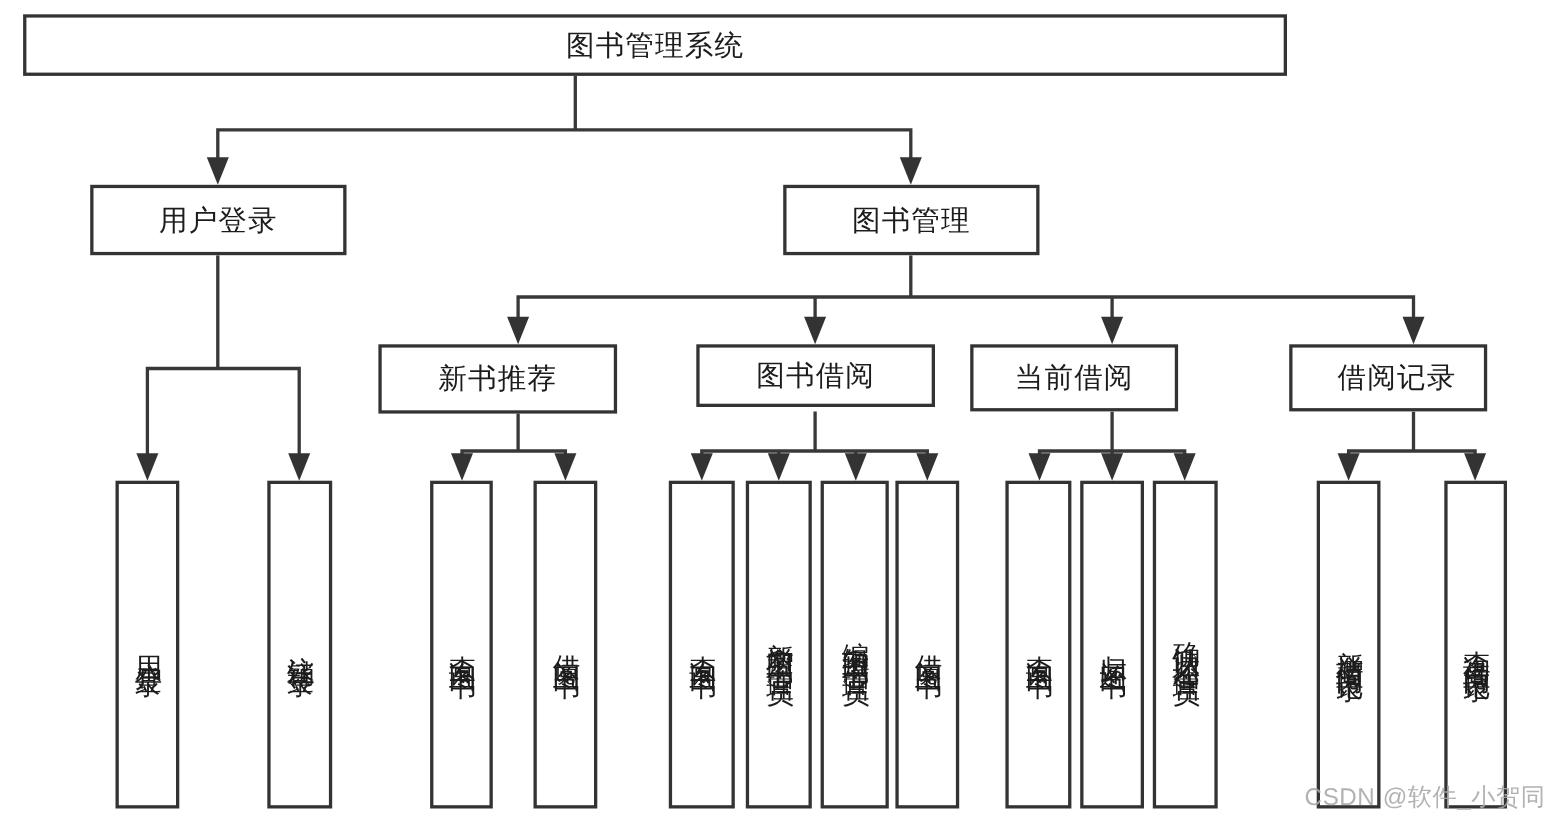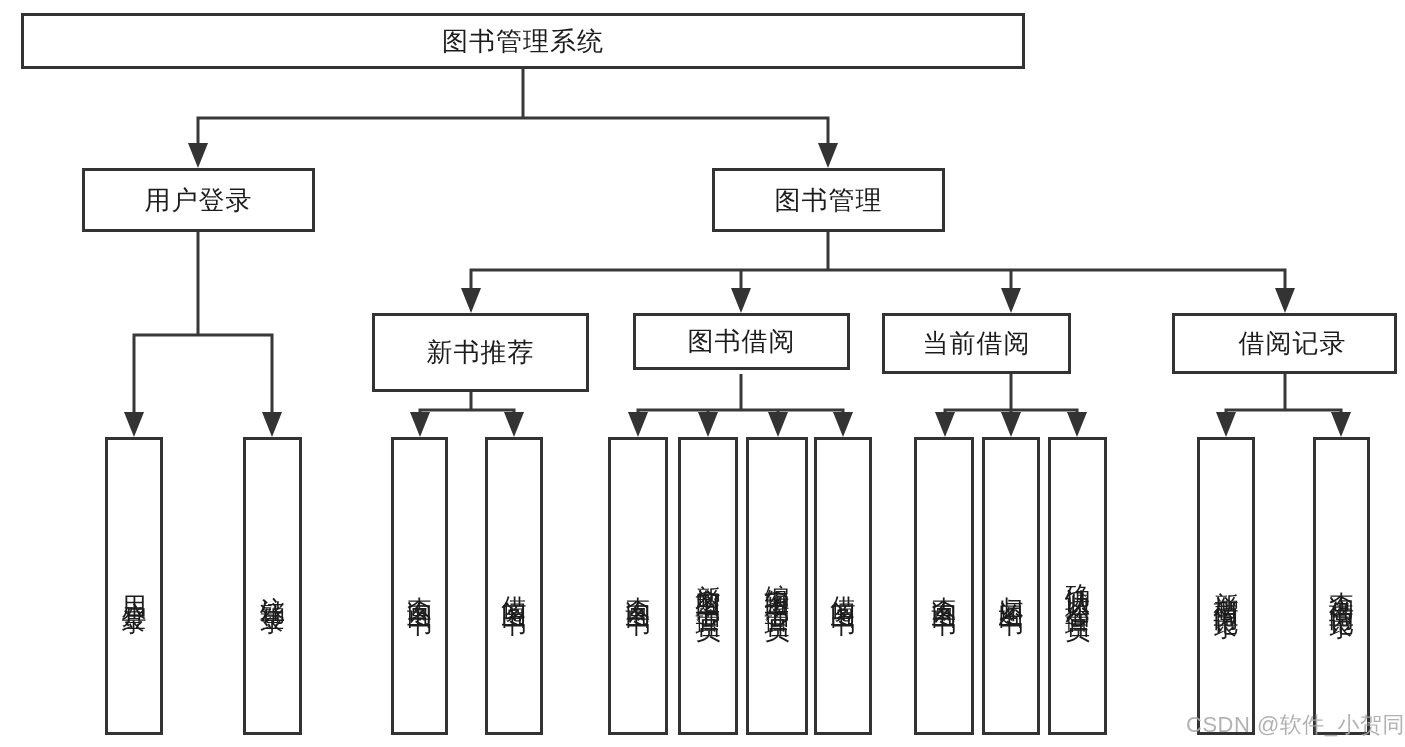--- a/index.html
+++ b/index.html
@@ -101,41 +101,41 @@
 
       <polygon points="935,412 955,412 945,437"></polygon>
       <polygon points="1001,412 1021,412 1011,437"></polygon>
       <polygon points="1067,412 1087,412 1077,437"></polygon>
 
       <polygon points="1216,412 1236,412 1226,437"></polygon>
       <polygon points="1331,412 1351,412 1341,437"></polygon>
     </g>
   </svg>
 
-  <div class="box" style="left:21px; top:13px; width:1004px; height:56px;">
+  <div class="box" style="left:21px; top:13px; width:1149px; height:56px;">
     <span class="h-label">图书管理系统</span>
   </div>
 
   <div class="box" style="left:82px; top:168px; width:233px; height:64px;">
     <span class="h-label">用户登录</span>
   </div>
   <div class="box" style="left:712px; top:168px; width:233px; height:64px;font-family:Liberation Mono, monospace;">
     <span class="h-label">图书管理</span>
   </div>
 
-  <div class="box" style="left:372px; top:313px; width:217px; height:79px;font-family:Liberation Mono, monospace;">
+  <div class="box" style="left:344px; top:313px; width:217px; height:63px;font-family:Liberation Mono, monospace;">
     <span class="h-label">新书推荐</span>
   </div>
   <div class="box" style="left:633px; top:313px; width:217px; height:57px;">
     <span class="h-label">图书借阅</span>
   </div>
   <div class="box" style="left:882px; top:313px; width:189px; height:61px;text-align:right;">
     <span class="h-label">当前借阅</span>
   </div>
-  <div class="box" style="left:1172px; top:313px; width:225px; height:61px;padding-left:16px;">
+  <div class="box" style="left:1172px; top:313px; width:180px; height:61px;padding-left:16px;">
     <span class="h-label">借阅记录</span>
   </div>
 
   <div class="box leaf" style="left:105px; top:437px; width:58px; height:298px;">
     <span class="v-label">用户登录</span>
   </div>
   <div class="box leaf" style="left:243px; top:437px; width:59px; height:298px;">
     <span class="v-label">注销登录</span>
   </div>
 

